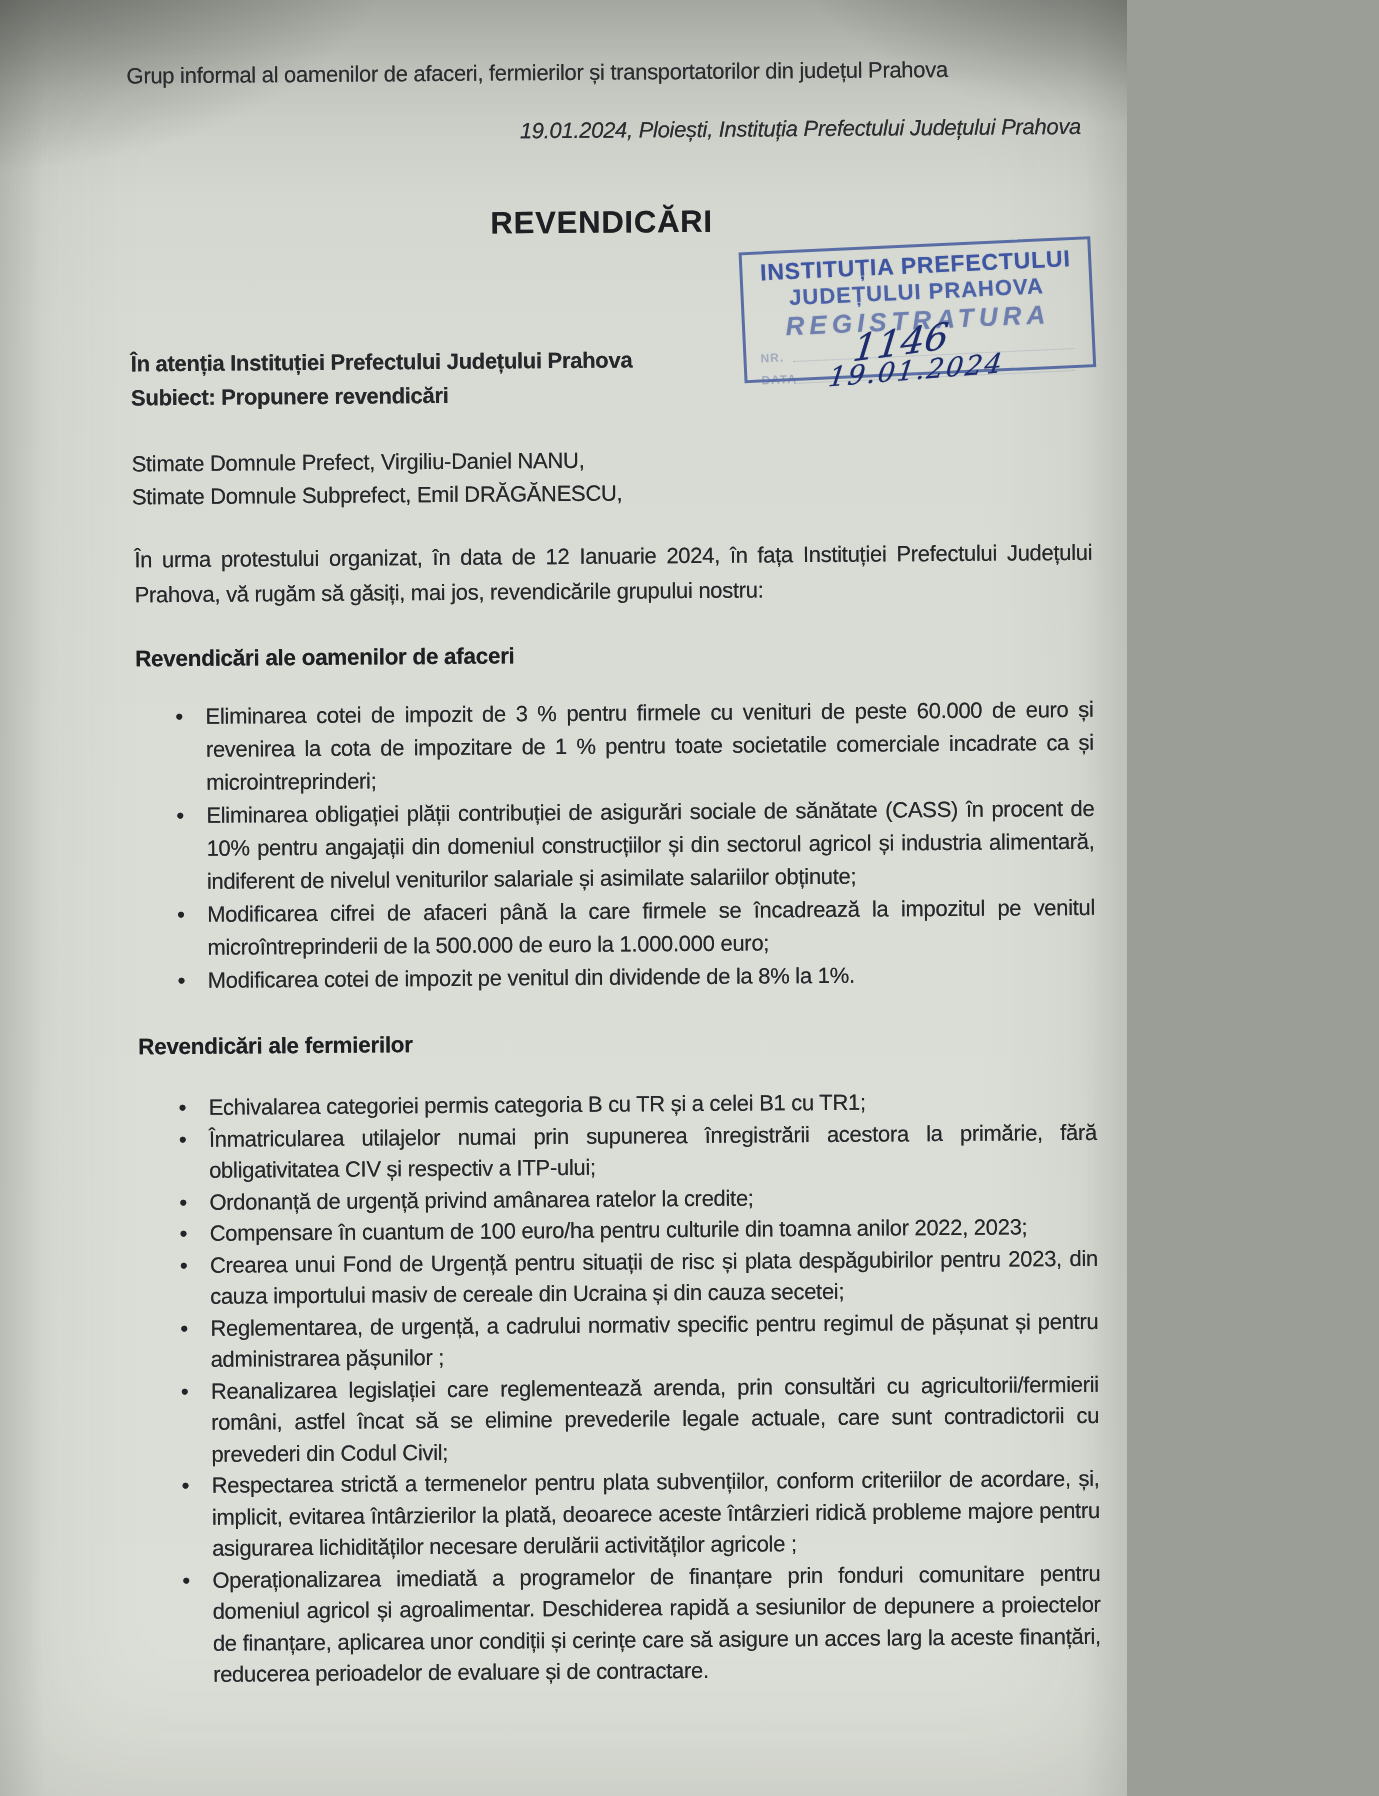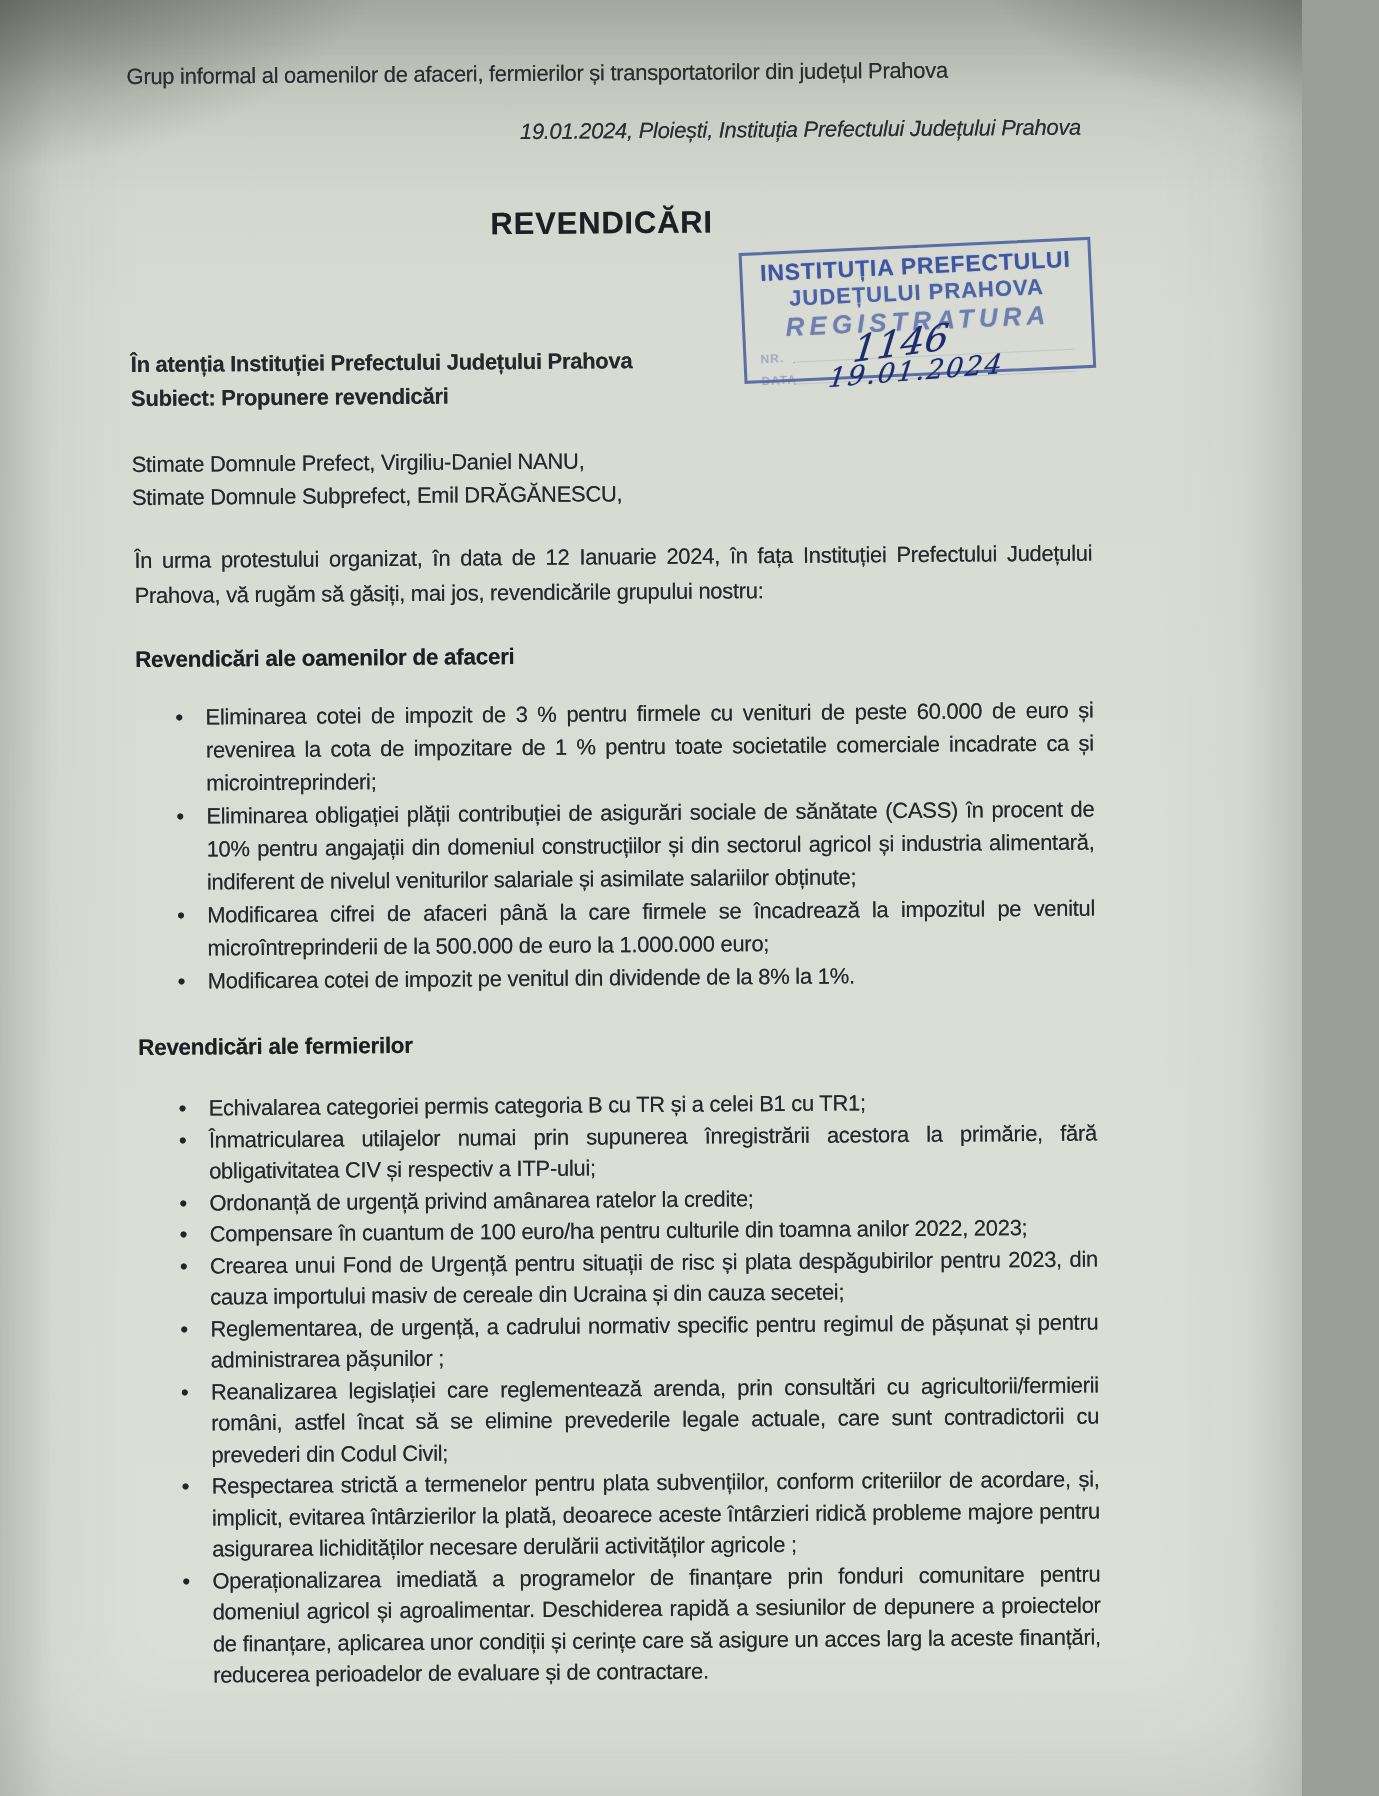--- a/index.html
+++ b/index.html
@@ -1,18 +1,18 @@
 <!DOCTYPE html>
 <html lang="ro"><head>
 <meta charset="utf-8">
 <style>
   html,body{margin:0;padding:0;background:#9b9e97;}
   .page{
     position:relative;
-    width:1302px;height:1796px;
+    width:1127px;height:1796px;
     overflow:hidden;
     font-family:"Liberation Sans","DejaVu Sans",sans-serif;
     color:#26272b;
     background:
       radial-gradient(ellipse 620px 340px at -4% -4%, rgba(38,40,36,0.60), rgba(38,40,36,0) 72%),
       radial-gradient(ellipse 540px 300px at 103% -5%, rgba(38,40,36,0.55), rgba(38,40,36,0) 72%),
       linear-gradient(180deg, rgba(72,74,68,0.28) 0%, rgba(72,74,68,0.10) 5%, rgba(72,74,68,0.02) 11%, rgba(72,74,68,0) 18%),
       linear-gradient(90deg, rgba(72,74,68,0.14) 0%, rgba(72,74,68,0) 4%, rgba(72,74,68,0) 96%, rgba(72,74,68,0.10) 100%),
       linear-gradient(180deg, #d6d9d1 0%, #daddd5 45%, #dcdfd7 100%);
     box-shadow: inset 0 0 140px rgba(58,60,55,0.18);

